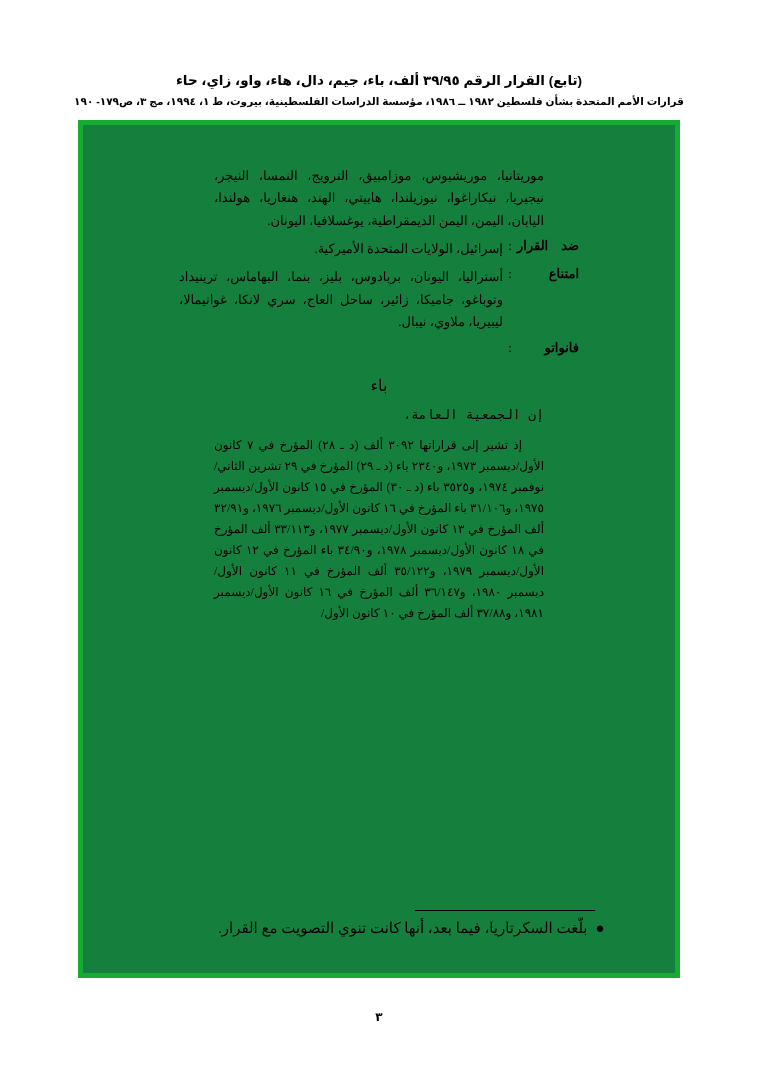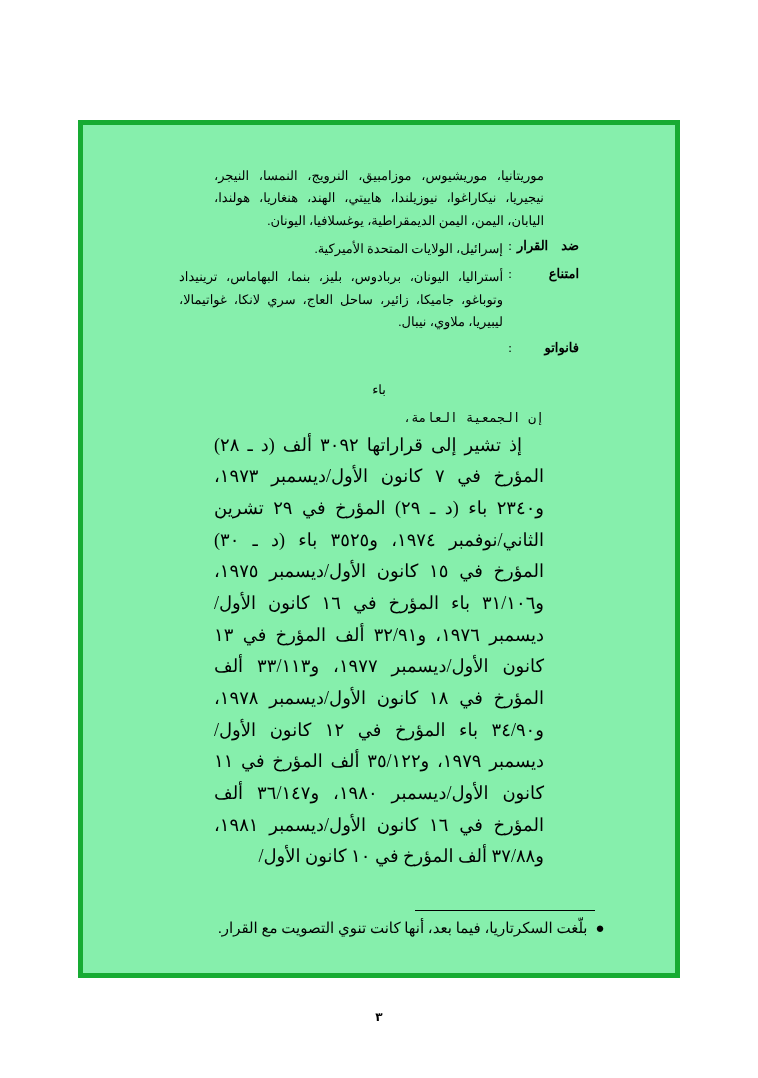--- a/index.html
+++ b/index.html
@@ -44,21 +44,21 @@
     margin-top: 7px;
   }
   .frame {
     position: absolute;
     top: 120px;
     left: 78px;
     width: 602px;
     height: 858px;
     border: 5px solid #17ab33;
     box-sizing: border-box;
-    background: #86efac;
+    background: #15803d;
   }
   .content {
     position: absolute;
     top: 40px;
     left: 0;
     right: 0;
     padding: 0 40px 0 40px;
     direction: rtl;
   }
   .body-text {
@@ -99,36 +99,36 @@
   }
   .vote-text {
     flex: 1 1 auto;
     font-size: 13px;
     text-align: justify;
     text-align-last: right;
     line-height: 1.72;
   }
   .section-letter {
     text-align: center;
-    font-size: 13px;
-    margin-top: 26px;
+    font-size: 16px;
+    margin-top: 20px;
     margin-bottom: 12px;
   }
   .assembly-line {
     width: 330px;
     margin: 0 auto;
     font-size: 13px;
     text-align: right;
     margin-bottom: 4px;
     font-family: Liberation Mono, monospace;
   }
   .para-block {
     width: 330px;
-    margin: 4px auto;
-    font-size: 18px;
+    margin: 12px auto;
+    font-size: 12px;
     line-height: 1.76;
     text-align: justify;
     text-align-last: right;
     text-indent: 22px;
   }
   .footnote-wrap {
     position: absolute;
     bottom: 36px;
     left: 40px;
     right: 40px;
@@ -160,20 +160,24 @@
     font-family: "Liberation Sans", "DejaVu Sans", sans-serif;
     font-size: 12px;
     font-weight: bold;
   }
 </style>
 </head>
 <body>
 
 <div class="page">
 
+  <div class="header-block">
+    <div class="doc-title">(تابع) القرار الرقم ٣٩/٩٥ ألف، باء، جيم، دال، هاء، واو، زاي، حاء</div>
+    <div class="doc-source">قرارات الأمم المتحدة بشأن فلسطين ١٩٨٢ ــ ١٩٨٦، مؤسسة الدراسات الفلسطينية، بيروت، ط ١، ١٩٩٤، مج ٣، ص١٧٩- ١٩٠</div>
+  </div>
 
   <div class="frame">
     <div class="content">
 
       <div class="body-text nations-block">موريتانيا، موريشيوس، موزامبيق، النرويج، النمسا، النيجر، نيجيريا، نيكاراغوا، نيوزيلندا، هاييتي، الهند، هنغاريا، هولندا، اليابان، اليمن، اليمن الديمقراطية، يوغسلافيا، اليونان.</div>
 
       <div class="vote-row">
         <div class="vote-label">ضد القرار</div>
         <div class="vote-colon">:</div>
         <div class="vote-text">إسرائيل، الولايات المتحدة الأميركية.</div>

